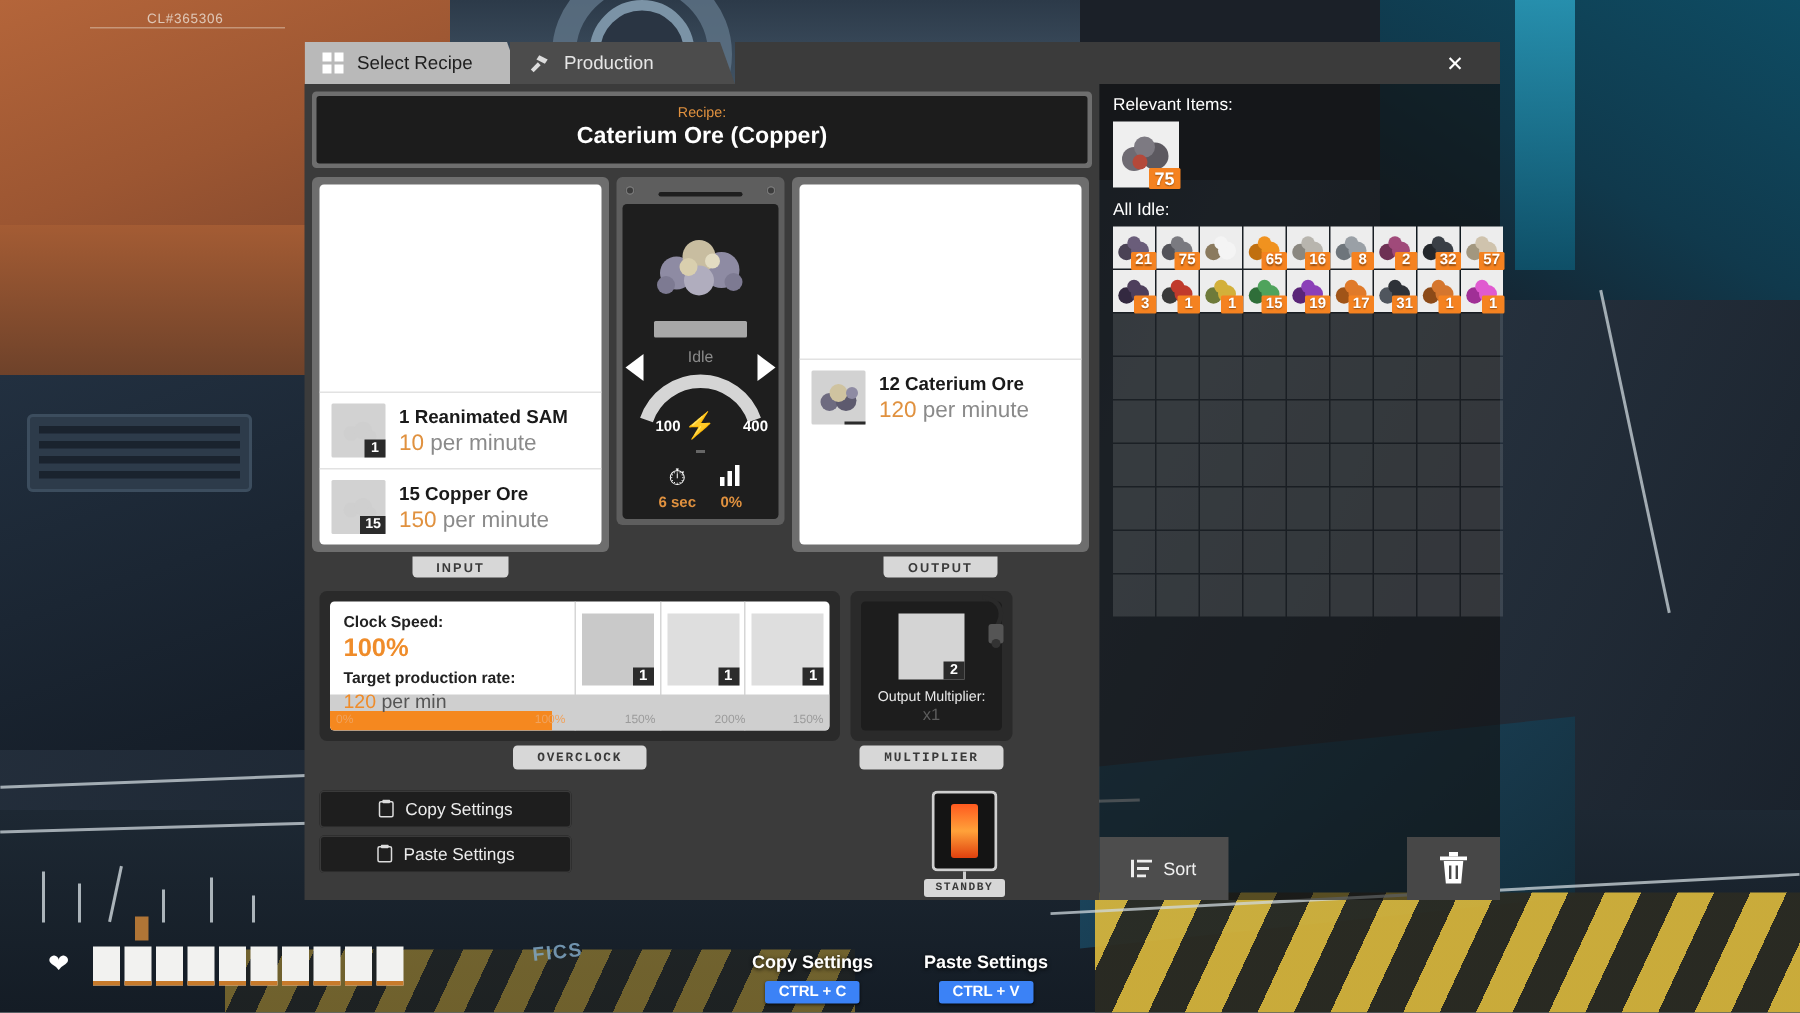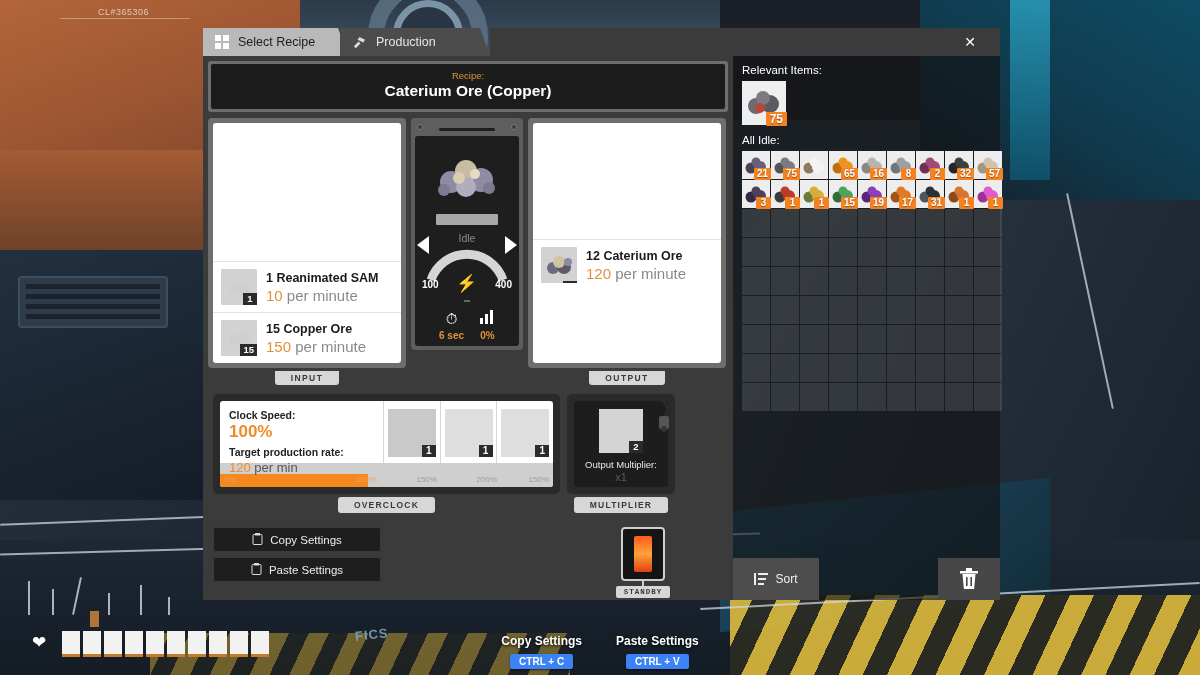--- a/index.html
+++ b/index.html
@@ -219,21 +219,21 @@
   }
   .machine-ore { width: 60px; height: 46px; }
   .machine-progress {
     width: 62px; height: 11px; background: #a8a8a8; margin-top: 14px; border-radius: 1px;
   }
   .machine-status { color: #8a8a8a; font-size: 10.5px; margin-top: 7px; }
   .gauge { position: relative; width: 92px; height: 46px; margin-top: 4px; }
   .gauge-min, .gauge-max {
     position: absolute; bottom: 4px; color: #fff; font-size: 10px; font-weight: bold;
   }
-  .gauge-min { left: 1px; } .gauge-max { right: 1px; }
+  .gauge-min { left: 16px; } .gauge-max { right: 1px; }
   .gauge-bolt {
     position: absolute; left: 50%; bottom: 0px; transform: translateX(-50%);
     color: #fff; font-size: 17px;
   }
   .gauge-dash {
     position: absolute; left: 50%; bottom: -8px; transform: translateX(-50%);
     width: 6px; height: 2px; background: #666;
   }
   .machine-stats {
     display: flex; gap: 16px; margin-top: 16px; align-items: flex-start;
@@ -279,21 +279,21 @@
     position: absolute; left: 0; bottom: 0; width: 100%; height: 24px;
     background: #cfcfcf; display: flex; align-items: flex-end;
   }
   .oc-fill { width: 44.5%; height: 13px; background: #f5881f; }
   .oc-ticks {
     position: absolute; left: 0; bottom: 1px; width: 100%; height: 11px;
     font-size: 8px; color: #9b9b9b;
   }
   .oc-ticks span { position: absolute; }
   .oc-ticks span.hot { color: #f0a35e; }
-  .oc-btn-wrap { display: flex; justify-content: center; margin-top: 3px; }
+  .oc-btn-wrap { display: flex; justify-content: center; margin-top: 3px; font-family: Liberation Mono, monospace; }
   .oc-btn {
     background: #d7d7d7; color: #3a3a3a; font-size: 8.5px; font-weight: bold;
     letter-spacing: 1.2px; padding: 3px 16px; border-radius: 3px;
   }
 
   .mult-panel {
     background: #2a2a2a; border-radius: 5px; padding: 7px; width: 108px;
   }
   .mult-inner {
     background: #1d1d1d; border-radius: 3px; height: 86px;

